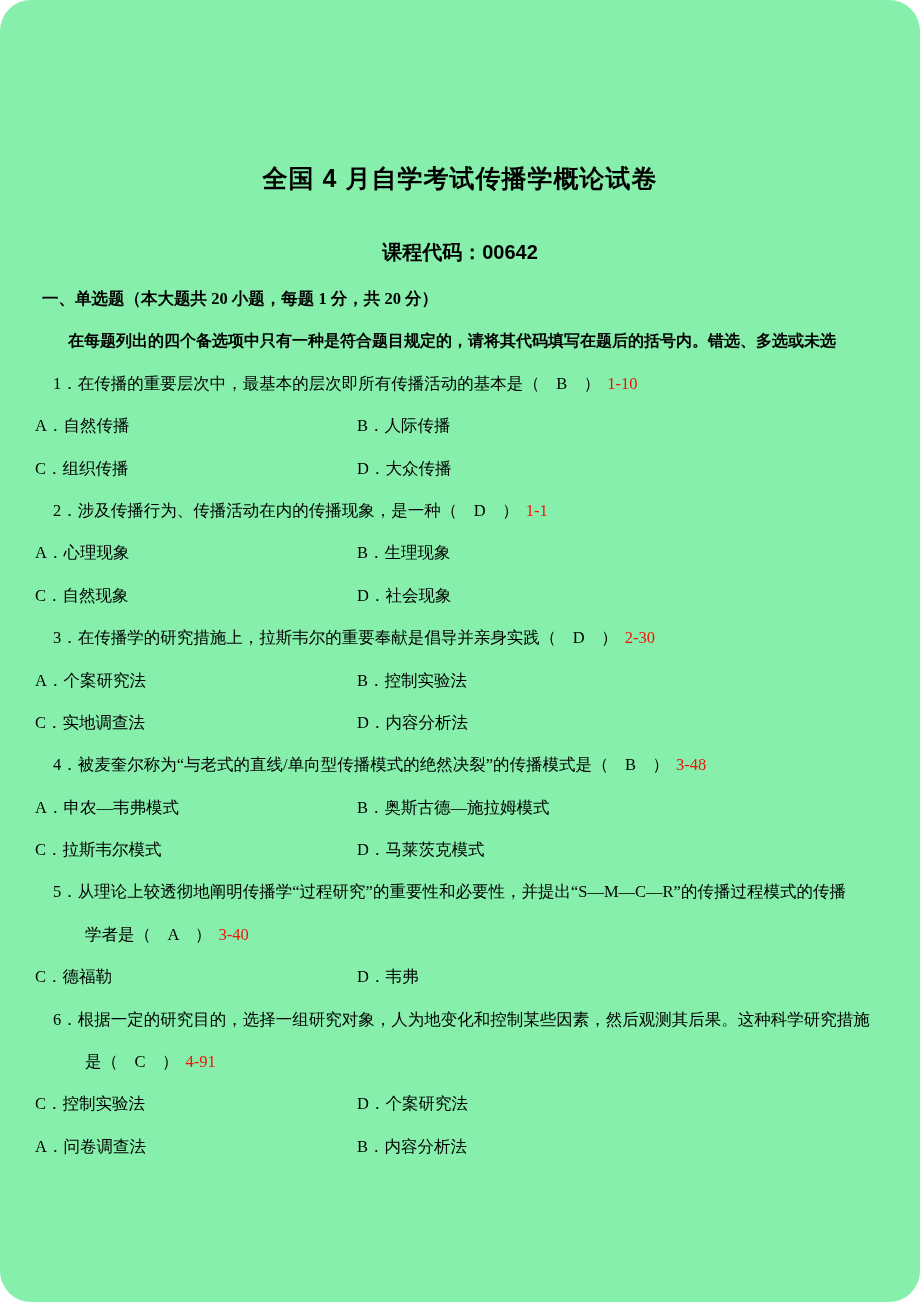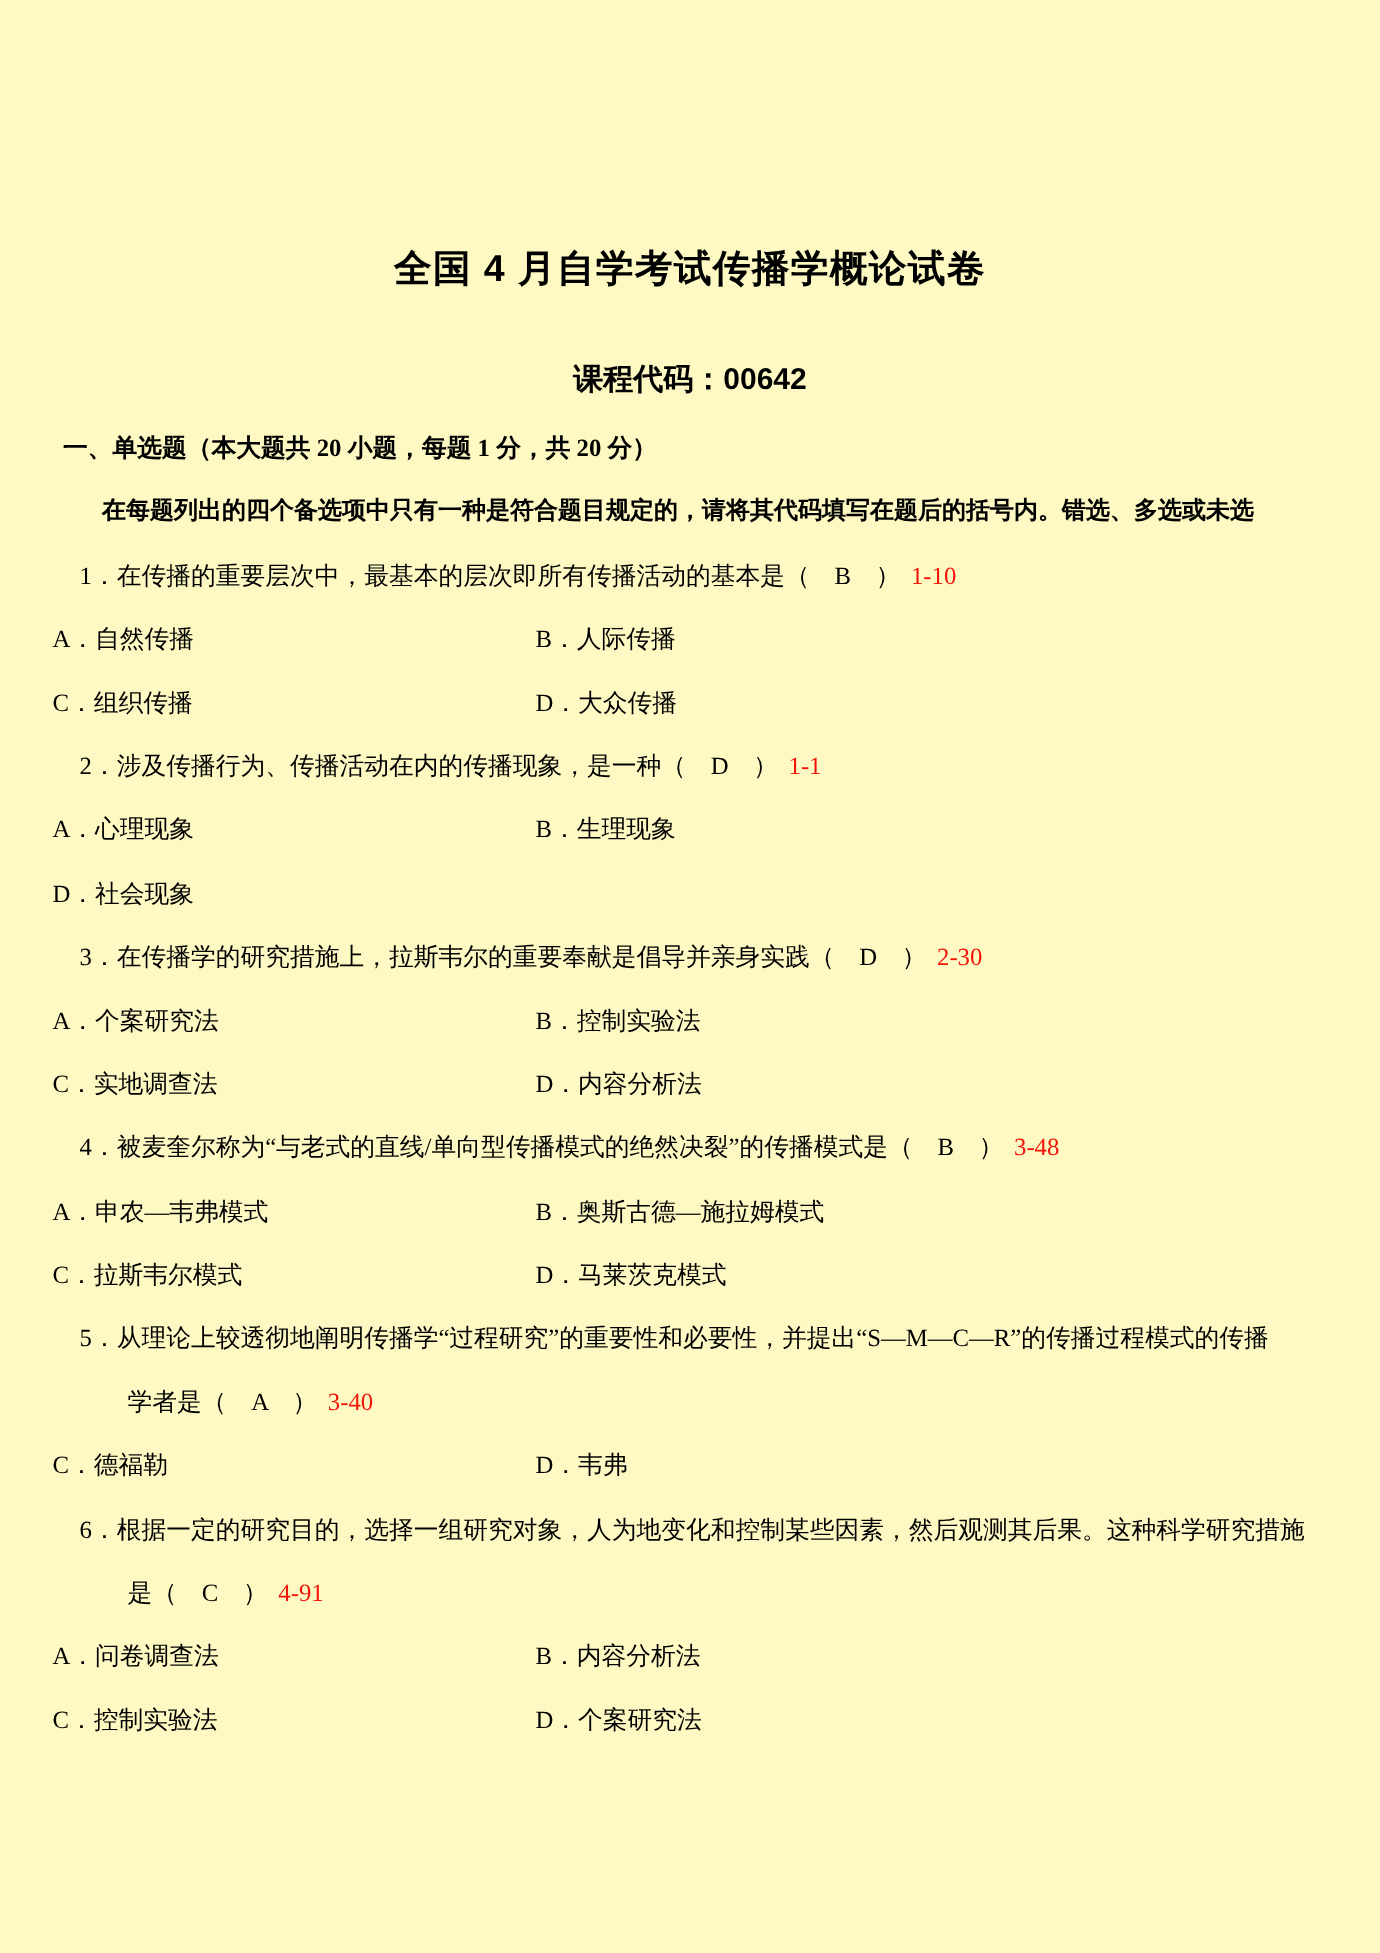--- a/index.html
+++ b/index.html
@@ -1,25 +1,26 @@
 <!DOCTYPE html>
 <html style="--ref-color: #f21408;"><head>
 <meta charset="utf-8">
 <style>
   :root { --ref-color: #ff1408; }
   html, body { margin: 0; padding: 0; background: #ffffff; }
   .page {
     position: relative;
     width: 920px;
     height: 1302px;
-    background: #fef9c3;
+    background: #86efac;
     overflow: hidden;
     color: #000;
     font-family: "Liberation Serif", serif;
     font-size: 16.5px;
+    border-radius: 31px;
   }
   .doc-title {
     position: absolute;
     top: 162px; left: 0;
     width: 100%;
     text-align: center;
     font-family: "Liberation Sans", sans-serif;
     font-weight: bold;
     font-size: 25px;
     letter-spacing: 1px;
@@ -79,20 +80,21 @@
         <span class="opt-a">C．组织传播</span>
         <span class="opt-b">D．大众传播</span>
       </div>
 
     <div class="row qline"><span class="qnum">2．</span><span>涉及传播行为、传播活动在内的传播现象，是一种</span><span>（　D　）</span><span class="ref">1-1</span></div>
     <div class="row opts">
         <span class="opt-a">A．心理现象</span>
         <span class="opt-b">B．生理现象</span>
       </div>
     <div class="row opts">
+        <span class="opt-a">C．自然现象</span>
         <span class="opt-b">D．社会现象</span>
       </div>
 
     <div class="row qline"><span class="qnum">3．</span><span>在传播学的研究措施上，拉斯韦尔的重要奉献是倡导并亲身实践</span><span>（　D　）</span><span class="ref">2-30</span></div>
     <div class="row opts">
         <span class="opt-a">A．个案研究法</span>
         <span class="opt-b">B．控制实验法</span>
       </div>
     <div class="row opts">
         <span class="opt-a">C．实地调查法</span>
@@ -112,22 +114,22 @@
     <div class="row qline"><span class="qnum">5．</span><span>从理论上较透彻地阐明传播学“过程研究”的重要性和必要性，并提出“S—M—C—R”的传播过程模式的传播</span></div>
     <div class="row cont"><span>学者是</span><span>（　A　）</span><span class="ref">3-40</span></div>
     <div class="row opts">
         <span class="opt-a">C．德福勒</span>
         <span class="opt-b">D．韦弗</span>
       </div>
 
     <div class="row qline"><span class="qnum">6．</span><span>根据一定的研究目的，选择一组研究对象，人为地变化和控制某些因素，然后观测其后果。这种科学研究措施</span></div>
     <div class="row cont"><span>是</span><span>（　C　）</span><span class="ref">4-91</span></div>
     <div class="row opts">
+        <span class="opt-a">C．控制实验法</span>
+        <span class="opt-b">D．个案研究法</span>
+      </div>
+    <div class="row opts">
         <span class="opt-a">A．问卷调查法</span>
         <span class="opt-b">B．内容分析法</span>
-      </div>
-    <div class="row opts">
-        <span class="opt-a">C．控制实验法</span>
-        <span class="opt-b">D．个案研究法</span>
       </div>
 
   </div>
 </div>
 
 </body></html>

